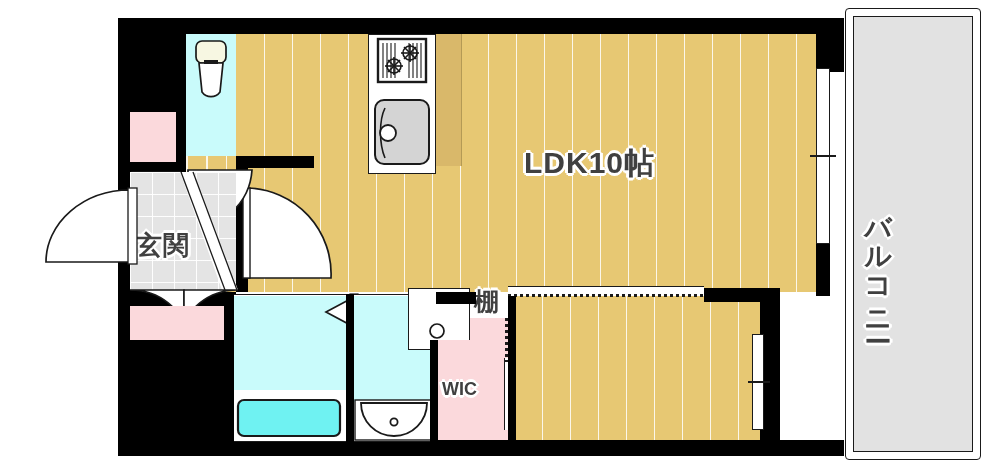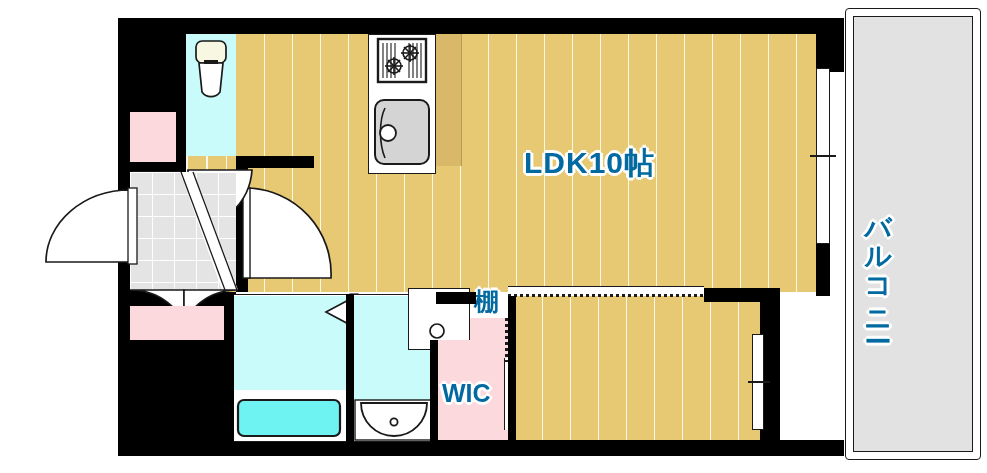--- a/index.html
+++ b/index.html
@@ -29,21 +29,21 @@
   }
   
   .tilegrid{
     background-image:
       repeating-linear-gradient(to right, rgba(255,255,255,.95) 0 1px, rgba(255,255,255,0) 1px 22px),
       repeating-linear-gradient(to bottom, rgba(255,255,255,.95) 0 1px, rgba(255,255,255,0) 1px 22px);
   }
   
   .label{
     position:absolute;
-    color:#0369a1;
+    color:#404040;
     font-weight:bold;
     white-space:nowrap;
     letter-spacing:1px;
     text-shadow:
       2px 0 #fff, -2px 0 #fff, 0 2px #fff, 0 -2px #fff,
       1.5px 1.5px #fff, -1.5px 1.5px #fff, 1.5px -1.5px #fff, -1.5px -1.5px #fff,
       3px 0 #fff, -3px 0 #fff, 0 3px #fff, 0 -3px #fff;
   }
   .label-v{ writing-mode:vertical-rl; text-orientation:upright; letter-spacing:2px;}
   
@@ -160,20 +160,21 @@
 
   <div class="abs tile tilegrid" style="left:130px;top:172px;width:106px;height:118px;"></div>
 
   <div class="abs" style="left:176px;top:172px;width:64px;height:120px;">
     <svg width="64" height="120" viewBox="0 0 64 120">
       <polygon points="4,0 18,0 62,118 46,118" fill="#ffffff" stroke="none"></polygon>
       <line x1="5" y1="0" x2="49" y2="118" stroke="#1a1a1a" stroke-width="1.3"></line>
       <line x1="17" y1="0" x2="61" y2="118" stroke="#1a1a1a" stroke-width="1.3"></line>
     </svg>
   </div>
+  <div class="label" style="left:136px;top:228px;font-size:26px;">玄関</div>
 
   <div class="abs" style="left:44px;top:188px;width:92px;height:76px;">
     <svg width="92" height="76" viewBox="0 0 92 76">
       <path d="M86 2 L2 74 L86 74 Z" fill="#ffffff" stroke="none"></path>
       <path d="M86 2 A84 72 0 0 0 2 74 L86 74 Z" fill="#ffffff" stroke="#1a1a1a" stroke-width="1.7"></path>
       <rect x="84" y="0" width="9" height="76" fill="#ffffff" stroke="#1a1a1a" stroke-width="1.3"></rect>
     </svg>
   </div>
 
   <div class="abs" style="left:130px;top:290px;width:108px;height:46px;">
@@ -211,21 +212,21 @@
   <div class="abs" style="left:355px;top:400px;width:78px;height:40px;">
     <svg width="78" height="40" viewBox="0 0 78 40">
       <rect x="0" y="0" width="78" height="40" fill="#ffffff" stroke="#1a1a1a" stroke-width="1.4"></rect>
       <path d="M6 3 A33 33 0 0 0 72 3 Z" fill="#ffffff" stroke="#1a1a1a" stroke-width="1.8"></path>
       <circle cx="39" cy="22" r="3.6" fill="#ffffff" stroke="#1a1a1a" stroke-width="1.8"></circle>
     </svg>
   </div>
 
   <div class="abs pink" style="left:436px;top:340px;width:72px;height:100px;"></div>
   <div class="abs pink" style="left:470px;top:318px;width:38px;height:24px;"></div>
-  <div class="label" style="left:442px;top:379px;font-size:25px;letter-spacing:0px;text-align:right;">WIC</div>
+  <div class="label" style="left:442px;top:379px;font-size:18px;letter-spacing:0px;text-align:right;">WIC</div>
 
   <div class="abs white" style="left:504px;top:358px;width:10px;height:72px;border-left:1.3px solid #1a1a1a;border-right:1.3px solid #1a1a1a;box-sizing:border-box;"></div>
 
   <div class="abs" style="left:505px;top:318px;width:3px;height:44px;
               background:repeating-linear-gradient(to bottom,#1a1a1a 0 3px,transparent 3px 6px);"></div>
 
   <div class="abs wood planks" style="left:514px;top:296px;width:246px;height:144px;"></div>
 
   <div class="abs" style="left:508px;top:292px;width:196px;height:5px;
               background:repeating-linear-gradient(to right,#1a1a1a 0 3px,transparent 3px 6px);"></div>

